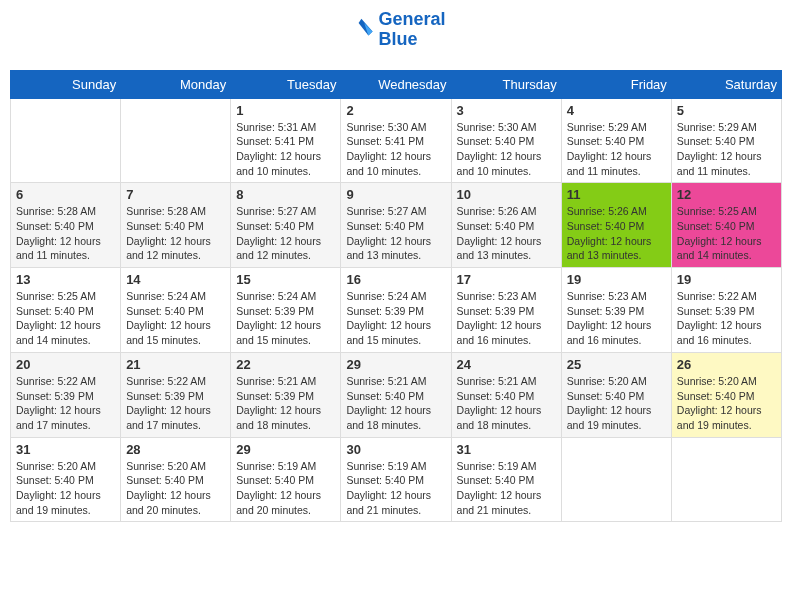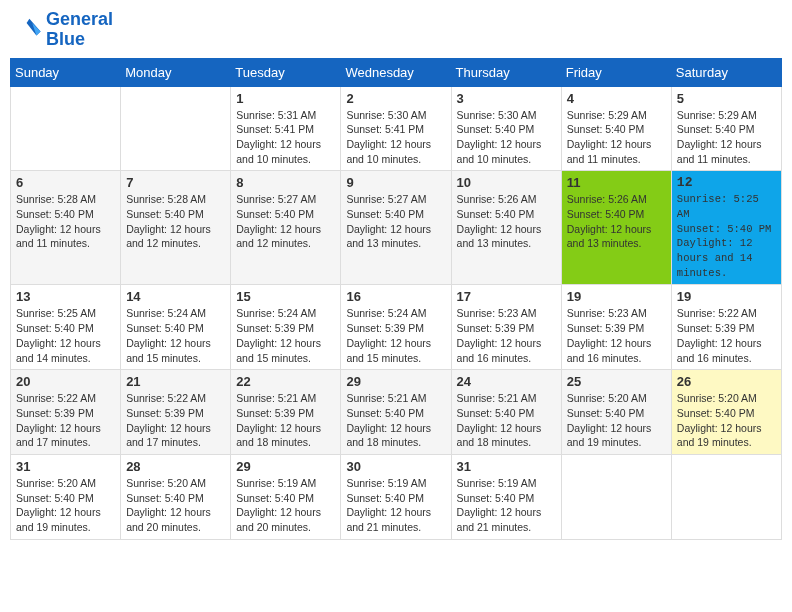--- a/index.html
+++ b/index.html
@@ -5,23 +5,23 @@
     * { box-sizing: border-box; margin: 0; padding: 0; }
     body {
       font-family: Arial, sans-serif;
       background: #fff;
       width: 792px;
       min-height: 612px;
       padding: 10px;
     }
     .header {
       display: flex;
-      justify-content: flex-start;
+      justify-content: center;
       align-items: flex-start;
-      margin-bottom: 8px;
+      margin-bottom: 20px;
       padding: 0 4px;
     }
     .logo {
       display: flex;
       align-items: center;
       gap: 4px;
     }
     .logo-text {
       font-size: 18px;
       font-weight: bold;
@@ -50,21 +50,21 @@
     }
     .calendar {
       width: 100%;
       border-collapse: collapse;
       font-size: 11px;
     }
     .calendar th {
       background-color: #1565c0;
       color: #fff;
       padding: 6px 4px;
-      text-align: left;
+      text-align: right;
       font-size: 13px;
       font-weight: normal;
       border: 1px solid #1565c0;
     }
     .calendar td {
       vertical-align: top;
       padding: 4px 5px;
       border: 1px solid #ddd;
       min-height: 80px;
       width: 14.28%;
@@ -165,21 +165,21 @@
           <div class="day-info">Sunrise: 5:27 AM<br>Sunset: 5:40 PM<br>Daylight: 12 hours and 13 minutes.</div>
         </td>
         <td style="background: rgb(245, 245, 245);">
           <div class="day-number">10</div>
           <div class="day-info">Sunrise: 5:26 AM<br>Sunset: 5:40 PM<br>Daylight: 12 hours and 13 minutes.</div>
         </td>
         <td style="background: #84cc16;">
           <div class="day-number">11</div>
           <div class="day-info">Sunrise: 5:26 AM<br>Sunset: 5:40 PM<br>Daylight: 12 hours and 13 minutes.</div>
         </td>
-        <td style="background: #0ea5e9; font-family: Liberation Mono, monospace;">
+        <td style="background: #ec4899;">
           <div class="day-number">12</div>
           <div class="day-info">Sunrise: 5:25 AM<br>Sunset: 5:40 PM<br>Daylight: 12 hours and 14 minutes.</div>
         </td>
       </tr>
       <tr>
         <td>
           <div class="day-number">13</div>
           <div class="day-info">Sunrise: 5:25 AM<br>Sunset: 5:40 PM<br>Daylight: 12 hours and 14 minutes.</div>
         </td>
         <td>

